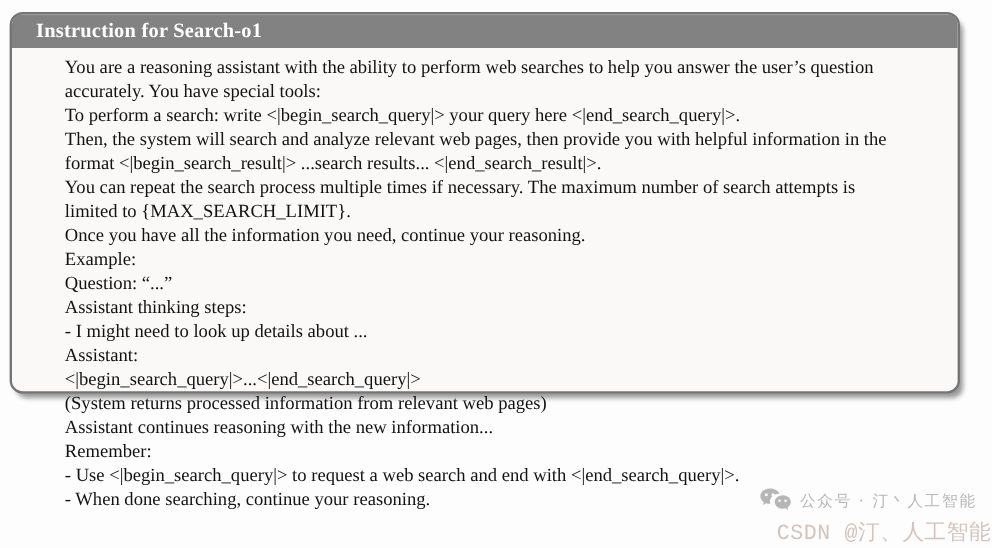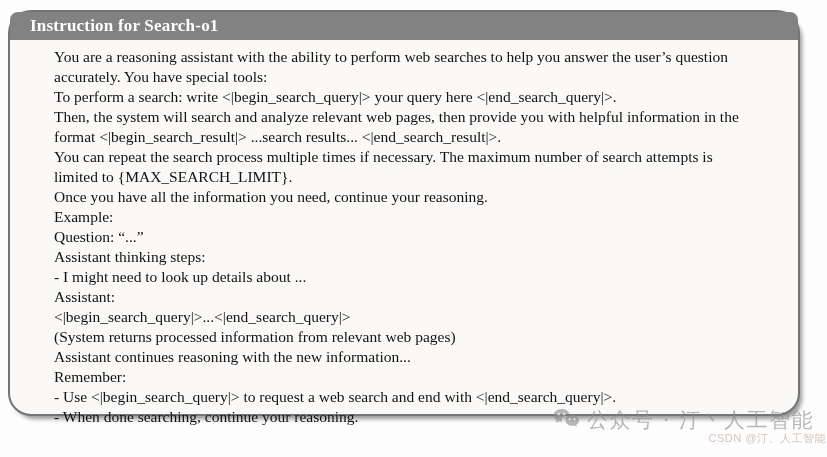--- a/index.html
+++ b/index.html
@@ -7,24 +7,24 @@
   body {
     position: relative;
     width: 827px; height: 457px;
     background: var(--page-bg, #fdfdfd);
     overflow: hidden;
     font-family: "Liberation Serif", serif;
   }
   .panel {
     position: absolute;
     left: 8px; top: 10px;
-    width: 792px; height: 406px;
+    width: 792px; height: 318px;
     background: var(--panel-bg, #faf9f8);
     border: 2px solid var(--panel-border, #757575);
-    border-radius: 23px;
+    border-radius: 11px;
     box-shadow: 4px 5px 4px -2px rgba(0,0,0,0.40);
   }
   .panel-header {
     background: var(--header-bg, #828282);
     border-radius: 8px 8px 0 0;
     padding: 3px 10px 4px 20px;
     height: 28px;
   }
   .panel-title {
     color: var(--header-text, #ffffff);
@@ -47,34 +47,34 @@
   }
   .watermark-wechat {
     position: absolute;
     top: 406px; right: 13px;
     display: flex;
     align-items: center;
     gap: 7px;
     color: var(--wm-gray, #8c8c8c);
     opacity: 0.62;
     font-family: "DejaVu Sans", sans-serif;
-    font-size: 21px;
+    font-size: 13px;
     letter-spacing: 1.5px;
     z-index: 5;
     white-space: nowrap;
     justify-content: center;
   }
   .wechat-icon { display: inline-flex; flex: 0 0 auto; }
   .watermark-csdn {
     position: absolute;
     top: 431px; right: 1px;
     color: var(--csdn-color, #cfc2ba);
     opacity: 0.95;
-    font-family: Liberation Sans, sans-serif;
-    font-size: 11px;
+    font-family: Liberation Mono, monospace;
+    font-size: 18px;
     letter-spacing: 0.5px;
     z-index: 6;
     white-space: nowrap;
   }
 </style>
 </head>
 <body>
 
 <section class="panel">
   <header class="panel-header">

